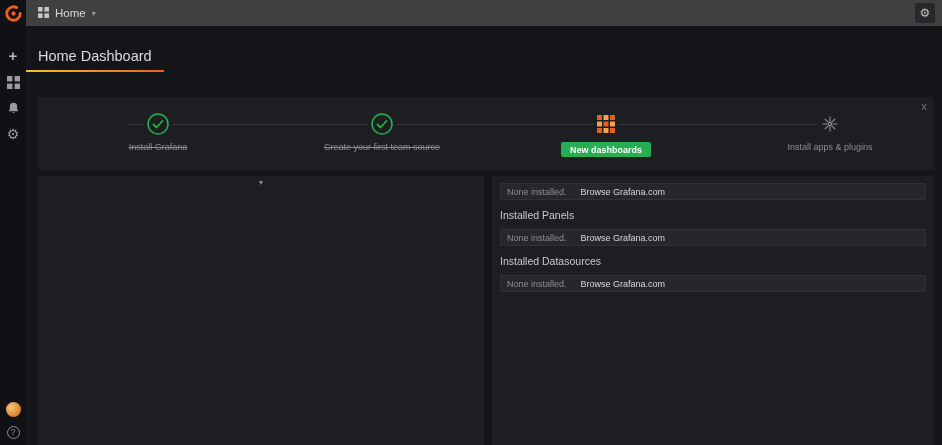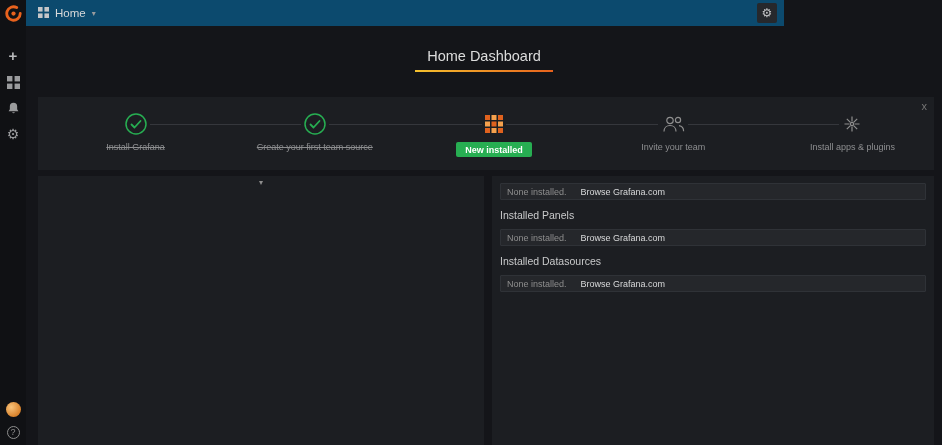--- a/index.html
+++ b/index.html
@@ -1,39 +1,39 @@
 <!DOCTYPE html>
 <html style="--orange: #e8621d; --green: #27ae52; --text: #d8d9da; --muted: #8e8e8e;"><head>
 <meta charset="utf-8">
 <style>
   * { margin:0; padding:0; box-sizing:border-box; }
   html,body { background:#131417; }
   body { font-family:"Liberation Sans", sans-serif; }
   .app { position:relative; width:942px; height:445px; background:#141519; overflow:hidden; }
 
   
-  .navbar { position:absolute; left:0; top:0; width:784px; height:26px; background:#0c4a6e; z-index:2; }
+  .navbar { position:absolute; left:0; top:0; width:942px; height:26px; background:#404040; z-index:2; }
   .nav-left { position:absolute; left:38px; top:0; height:26px; display:flex; align-items:center; gap:6px; cursor:pointer; }
   .nav-breadcrumb { color:#d8d9da; font-size:11.5px; }
   .nav-caret { color:#9a9b9d; font-size:8px; }
   .nav-gear-btn { position:absolute; right:7px; top:3px; width:20px; height:20px; background:#26282c; border:none; border-radius:2px; color:#c2c3c5; font-size:12px; line-height:20px; text-align:center; cursor:pointer; }
 
   
   .sidebar { position:absolute; left:0; top:0; width:26px; height:445px; background:#101114; z-index:3; }
   .logo-box { width:26px; height:26px; display:flex; align-items:center; justify-content:center; cursor:pointer; }
   .side-top { position:absolute; top:48px; left:0; width:26px; display:flex; flex-direction:column; align-items:center; gap:10px; }
   .side-bottom { position:absolute; bottom:6px; left:0; width:26px; display:flex; flex-direction:column; align-items:center; gap:9px; }
   .side-icon { width:16px; height:16px; display:flex; align-items:center; justify-content:center; color:#9a9b9d; cursor:pointer; }
   .plus-glyph { font-size:15px; color:#b8b9bb; font-weight:bold; line-height:14px; }
   .gear-glyph { font-size:14px; }
   .avatar { width:15px; height:15px; border-radius:50%; background:radial-gradient(circle at 35% 35%, #f8c37b, #d9822b 70%); cursor:pointer; }
   .help-circle { width:13px; height:13px; border:1px solid #8e8e8e; border-radius:50%; color:#8e8e8e; font-size:9px; line-height:11px; text-align:center; cursor:pointer; }
 
   
-  .title-wrap { position:absolute; left:26px; right:0; top:44px; text-align:center; }
+  .title-wrap { position:absolute; left:26px; right:0; top:44px; text-align:left; }
   .dash-title { display:inline-block; position:relative; color:#dcdcdc; font-size:14.5px; padding:4px 12px 8px; }
   .dash-title::after { content:""; position:absolute; left:0; right:0; bottom:0; height:2px;
     background:linear-gradient(90deg, #f5c12e, var(--orange, #e8621d)); }
 
   
   .gs-panel { position:absolute; left:38px; top:97px; width:896px; height:73px; background:#1c1e22; }
   .gs-line { position:absolute; left:90px; right:92px; top:27px; height:1px; background:#35373c; }
   .gs-dismiss { position:absolute; right:7px; top:3px; color:#757575; font-size:11px; background:none; border:none; cursor:pointer; line-height:12px; }
   .gs-steps { position:absolute; left:8px; top:0; width:100%; height:100%; display:flex; }
   .step { flex:1; position:relative; cursor:pointer; }
@@ -146,34 +146,23 @@
               <rect x="6.5" y="0" width="5" height="5" fill="#f5a14d"></rect>
               <rect x="13" y="0" width="5" height="5" fill="#e0621e"></rect>
             <rect x="0" y="6.5" width="5" height="5" fill="#f5a14d"></rect>
               <rect x="6.5" y="6.5" width="5" height="5" fill="#e0621e"></rect>
               <rect x="13" y="6.5" width="5" height="5" fill="#f5a14d"></rect>
             <rect x="0" y="13" width="5" height="5" fill="#e0621e"></rect>
               <rect x="6.5" y="13" width="5" height="5" fill="#f5a14d"></rect>
               <rect x="13" y="13" width="5" height="5" fill="#e0621e"></rect>
           </svg>
         </span>
-        <div class="s-label"><span class="pill">New installed</span></div>
-      </div>
-
-      <div class="step todo">
-        <span class="s-icon">
-          <svg width="24" height="17" viewBox="0 0 24 17" fill="none" stroke="#8e8e8e" stroke-width="1.2">
-            <circle cx="9" cy="5" r="3.2"></circle>
-            <path d="M3 16 c0-3.8 2.7-6 6-6 s6 2.2 6 6"></path>
-            <circle cx="17" cy="4.5" r="2.6"></circle>
-            <path d="M18 10.2 c2.9 0.4 4.6 2.5 4.6 5.6"></path>
-          </svg>
-        </span>
-        <div class="s-label"><span>Invite your team</span></div>
-      </div>
+        <div class="s-label"><span class="pill">New dashboards</span></div>
+      </div>
+
 
       <div class="step todo">
         <span class="s-icon">
           <svg width="20" height="20" viewBox="0 0 20 20" fill="none" stroke="#8e8e8e" stroke-width="1.2">
             <path d="M10 2.5 V7.5 M10 12.5 V17.5 M2.5 10 H7.5 M12.5 10 H17.5 M4.8 4.8 L8.4 8.4 M11.6 11.6 L15.2 15.2 M15.2 4.8 L11.6 8.4 M8.4 11.6 L4.8 15.2"></path>
             <circle cx="10" cy="10" r="1.6"></circle>
           </svg>
         </span>
         <div class="s-label"><span>Install apps &amp; plugins</span></div>
       </div>

